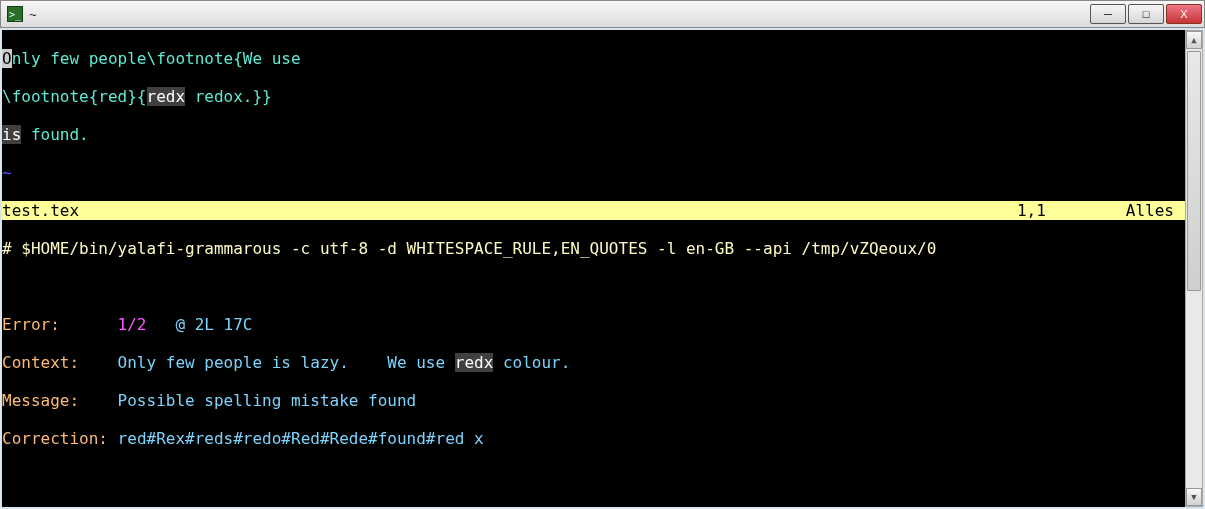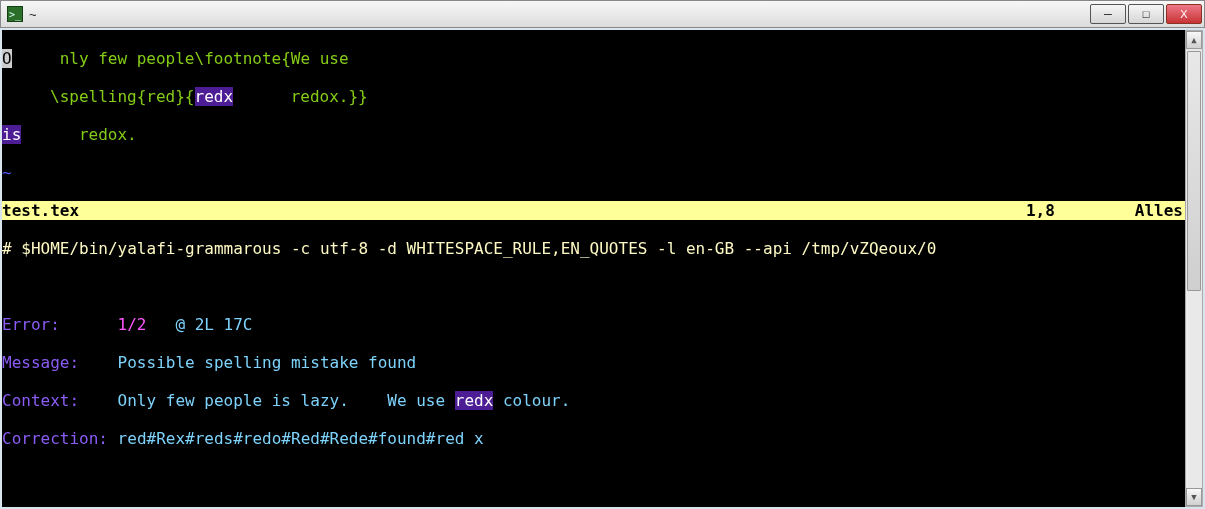--- a/index.html
+++ b/index.html
@@ -84,66 +84,66 @@
     color:#ccc;
     width:calc(100% - 18px);
     height:100%;
     line-height:19px;
     white-space:pre;
     overflow:hidden;
     padding:0;
   }
   .row { height:19px; }
   .cursor-block { background:#ccc; color:#000; }
-  .yellow { color:#84cc16;padding-left:48px; }
-  .yellowdim { color:#8b5cf6;margin-top:12px; }
+  .yellow { color:#5eead4; }
+  .yellowdim { color:#fdba74;margin-top:12px; }
   .bluedim { color:#fef9c3; }
   .blue { color:#5555ff; }
   .magenta { color:#ff55ff; }
   .grey { color:#7dd3fc; }
-  .redbg { background:#4c1d95; color:#fff; }
+  .redbg { background:#404040; color:#fff; }
   .statusline {
     background:#ffff9a;
     color:#000;
     display:flex;
-    font-weight: bold;
+    font-weight: normal;
     text-align: center;
   }
   .statusline .sl-name { flex:0 0 auto; }
   .statusline .sl-sp1 { flex:1 1 auto; }
   .statusline .sl-pos { flex:0 0 auto; padding-right: 80px; }
-  .statusline .sl-pct { flex:0 0 auto; padding-right: 2px; }
+  .statusline .sl-pct { flex:0 0 auto; padding-right: 11px; }
 </style>
 </head>
 <body>
 
 <div class="titlebar">
   <div class="titlebar-left">
     <div class="app-icon">&gt;_</div>
     <div class="title-text">~</div>
   </div>
   <div class="win-btns">
     <div class="win-btn">─</div>
     <div class="win-btn">□</div>
     <div class="win-btn close">X</div>
   </div>
 </div>
 
 <div class="term-wrap">
   <div class="term">
 <div class="row"><span class="cursor-block">O</span><span class="yellow">nly few people\footnote{We use</span></div>
-<div class="row"><span class="yellow">\spelling{red}{</span><span class="redbg">redx</span><span class="yellow"> redox.}}</span></div>
-<div class="row"><span class="redbg">is</span><span class="yellow"> redox.</span></div>
+<div class="row"><span class="yellow">\footnote{red}{</span><span class="redbg">redx</span><span class="yellow"> redox.}}</span></div>
+<div class="row"><span class="redbg">is</span><span class="yellow"> found.</span></div>
 <div class="row"><span class="blue">~</span></div>
-<div class="row statusline"><span class="sl-name">test.tex</span><span class="sl-sp1"></span><span class="sl-pos">1,8</span><span class="sl-pct">Alles</span></div>
+<div class="row statusline"><span class="sl-name">test.tex</span><span class="sl-sp1"></span><span class="sl-pos">1,1</span><span class="sl-pct">Alles</span></div>
 <div class="row"><span class="bluedim"># $HOME/bin/yalafi-grammarous -c utf-8 -d WHITESPACE_RULE,EN_QUOTES -l en-GB --api /tmp/vZQeoux/0</span></div>
 <div class="row"> </div>
 <div class="row"><span class="yellowdim">Error:</span><span>      </span><span class="magenta">1/2</span><span>   </span><span class="grey">@ 2L 17C</span></div>
+<div class="row"><span class="yellowdim">Context:</span><span>    </span><span class="grey">Only few people is lazy.    We use </span><span class="redbg">redx</span><span class="grey"> colour.</span></div>
 <div class="row"><span class="yellowdim">Message:</span><span>    </span><span class="grey">Possible spelling mistake found</span></div>
-<div class="row"><span class="yellowdim">Context:</span><span>    </span><span class="grey">Only few people is lazy.    We use </span><span class="redbg">redx</span><span class="grey"> colour.</span></div>
 <div class="row"><span class="yellowdim">Correction:</span><span> </span><span class="grey">red#Rex#reds#redo#Red#Rede#found#red x</span></div>
 <div class="row"> </div>
 
 
 
 
 
 
 
 

